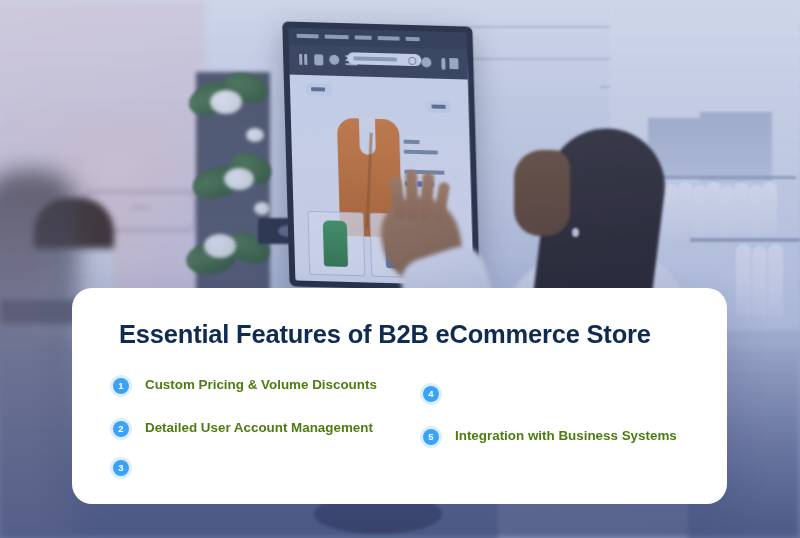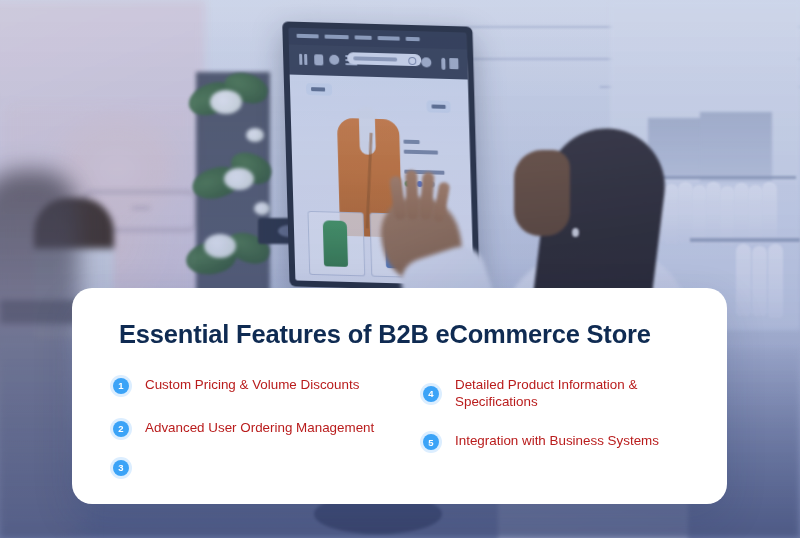--- a/index.html
+++ b/index.html
@@ -415,24 +415,25 @@
     color: #ffffff;
     font-size: 9.5px;
     font-weight: bold;
     display: flex;
     align-items: center;
     justify-content: center;
     line-height: 1;
   }
   .feature-label {
     font-size: 13.4px;
-    color: #b91c1c;
+    color: #4d7c0f;
     line-height: 1.28;
     padding-left: 13px;
     padding-top: 2px;
+    font-weight: bold;
   }
   .feature.indent .feature-label { padding-left: 20px; }
   .feature.gap2 { margin-bottom: 20px; }
   .feature.gap3 { margin-bottom: 16px; }
 </style>
 </head>
 <body>
 
 <div id="stage">
 
@@ -577,36 +578,35 @@
           <div class="badge">
             <span>1</span>
           </div>
           <div class="feature-label">Custom Pricing &amp; Volume Discounts</div>
         </div>
 
         <div class="feature gap3">
           <div class="badge">
             <span>2</span>
           </div>
-          <div class="feature-label">Advanced User Ordering Management</div>
+          <div class="feature-label">Detailed User Account Management</div>
         </div>
 
         <div class="feature indent">
           <div class="badge">
             <span>3</span>
           </div>
         </div>
       </div>
 
       <div class="col col-right">
         <div class="feature gap2">
           <div class="badge" style="margin-top:9px;">
             <span>4</span>
           </div>
-          <div class="feature-label" style="max-width:200px;">Detailed Product Information &amp; Specifications</div>
         </div>
 
         <div class="feature">
           <div class="badge">
             <span>5</span>
           </div>
           <div class="feature-label">Integration with Business Systems</div>
         </div>
       </div>
 

